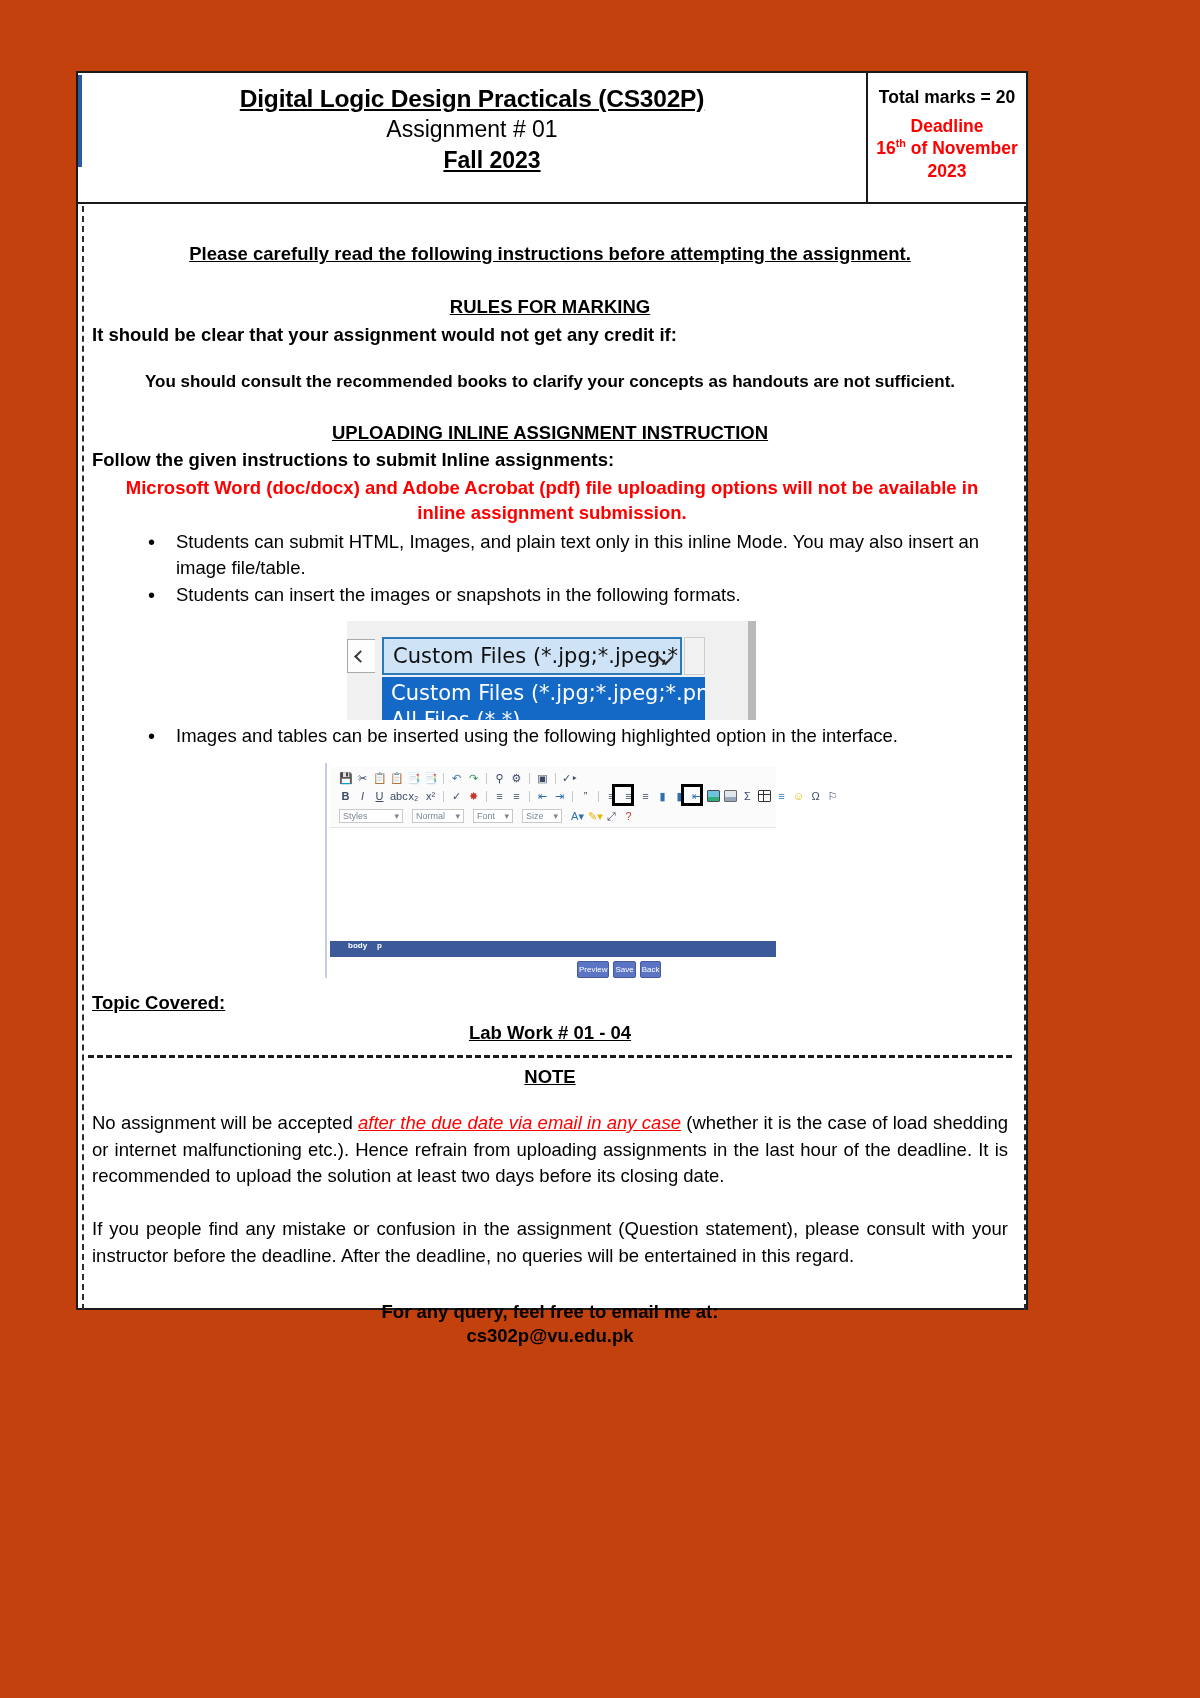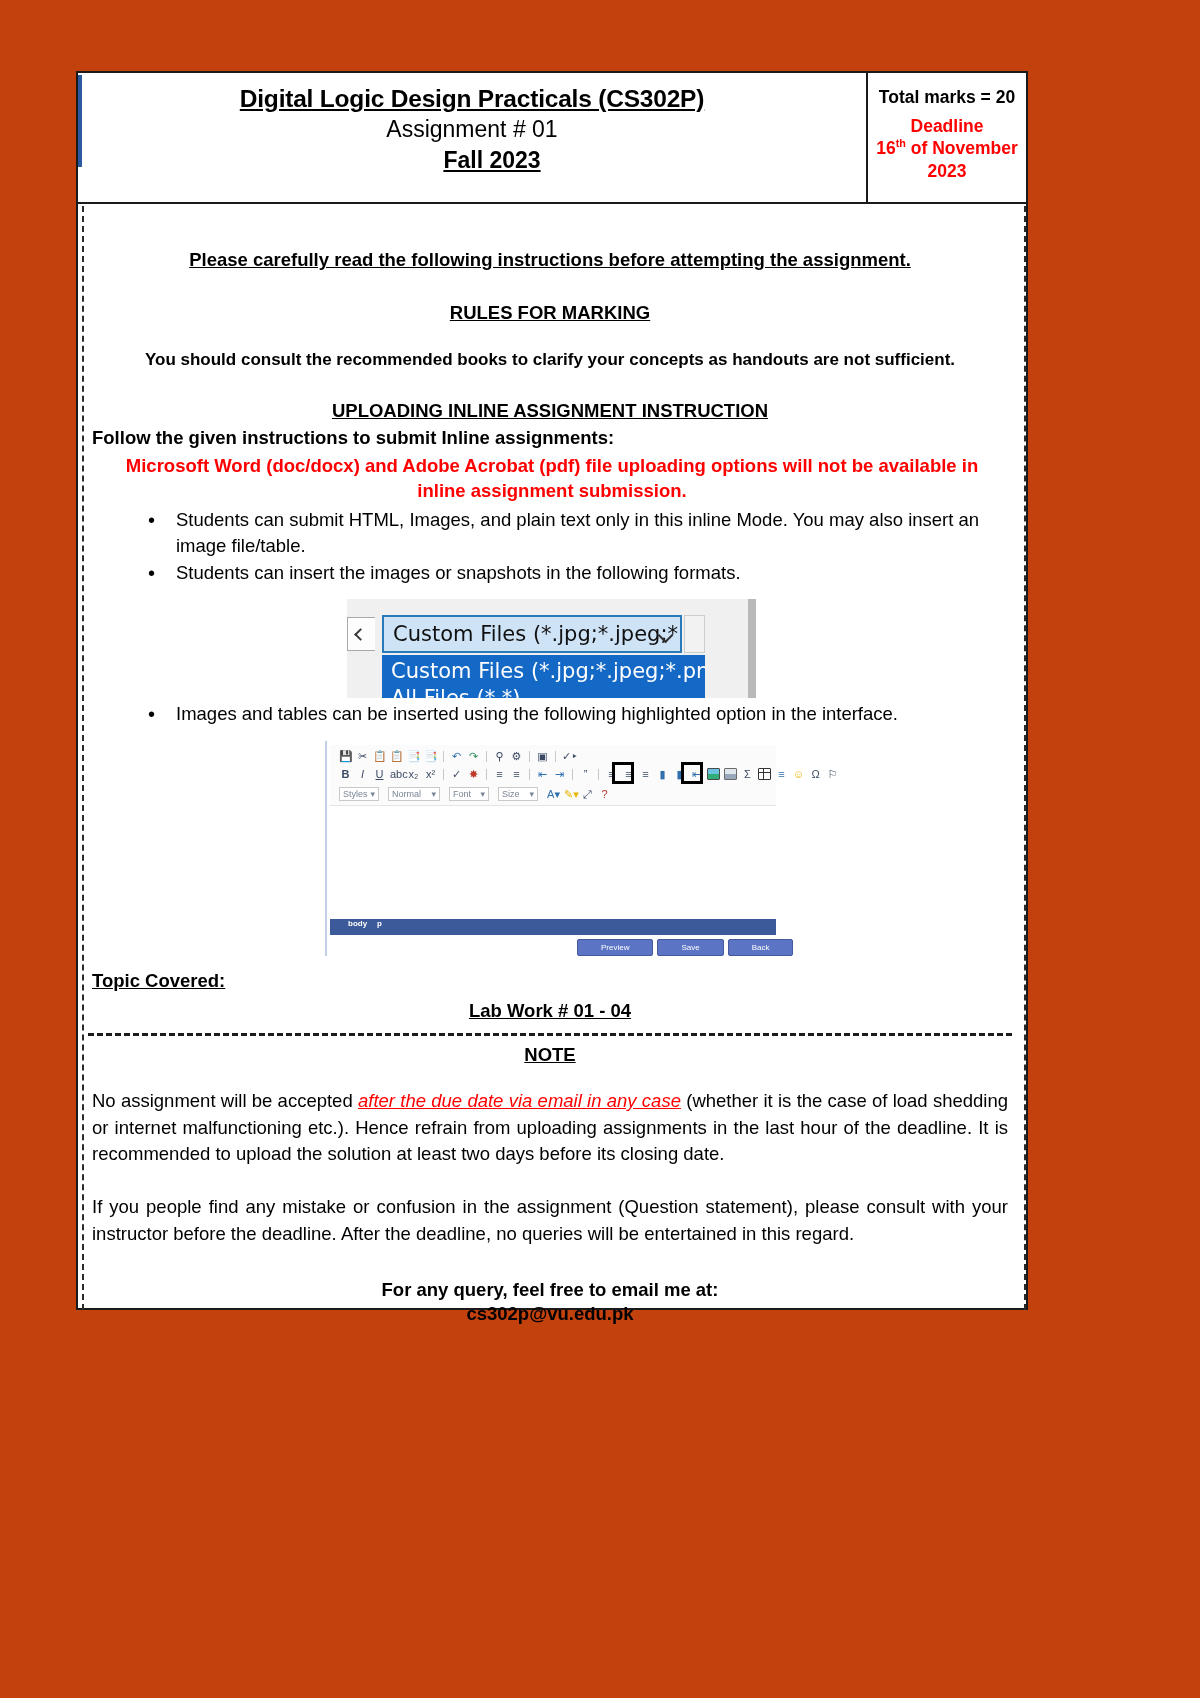--- a/index.html
+++ b/index.html
@@ -104,21 +104,21 @@
     height: 1104px;
     border-left: 2px dashed #2b2b2b;
   }
   .dash-col.left  { left: 4px; }
   .dash-col.right { left: 946px; }
 
   
   .body {
     position: absolute;
     left: 0;
-    top: 147px;
+    top: 141px;
     width: 100%;
     padding: 0 14px 0 10px;
   }
   .red      { color: #ff0000; }
 
   .t-intro {
     font-size: 18.5px;
     font-weight: bold;
     text-decoration: underline;
     text-align: center;
@@ -416,21 +416,21 @@
   .ed-buttons {
     position: absolute;
     left: 250px; top: 198px;
     display: flex;
     gap: 4px;
   }
   .ed-btn {
     background: #5b74c4;
     color: #fff;
     font-size: 8px;
-    padding: 3px 23px;
+    padding: 3px 1px;
     border-radius: 2px;
     border: 1px solid #46599c;
   }
 
   
   .t-topic {
     font-size: 18.5px;
     font-weight: bold;
     text-decoration: underline;
     margin-top: 14px;
@@ -511,20 +511,21 @@
     </div>
 
     <div class="dash-col left"></div>
     <div class="dash-col right"></div>
 
     <div class="body">
 
       <div class="t-intro">Please carefully read the following instructions before attempting the assignment.</div>
 
       <div class="t-rules">RULES FOR MARKING</div>
+      <div class="t-credit">It should be clear that your assignment would not get any credit if:</div>
 
       <div class="t-consult">You should consult the recommended books to clarify your concepts as handouts are not sufficient.</div>
 
       <div class="t-uploading">UPLOADING INLINE ASSIGNMENT INSTRUCTION</div>
       <div class="t-follow">Follow the given instructions to submit Inline assignments:</div>
       <div class="t-msword">Microsoft Word (doc/docx) and Adobe Acrobat (pdf) file uploading options will not be available in inline assignment submission.</div>
 
       <ul class="bullets">
         <li>Students can submit HTML, Images, and plain text only in this inline Mode. You may also insert an image file/table.</li>
         <li>Students can insert the images or snapshots in the following formats.</li>
@@ -599,21 +600,21 @@
             <span class="ico-btn img-icon2"></span>
             <span class="ico">Σ</span>
             <span class="ico-btn tbl-icon"></span>
             <span class="ico blue">≡</span>
             <span class="ico yellow">☺</span>
             <span class="ico">Ω</span>
             <span class="ico">⚐</span>
           </div>
 
           <div class="ed-row r3">
-            <span class="ed-select" style="width:40px">
+            <span class="ed-select" style="width:64px">
                 <span>Styles</span>
                 <span>▾</span>
               </span>
             <span class="ed-select" style="width:52px">
                 <span>Normal</span>
                 <span>▾</span>
               </span>
             <span class="ed-select" style="width:40px">
                 <span>Font</span>
                 <span>▾</span>

